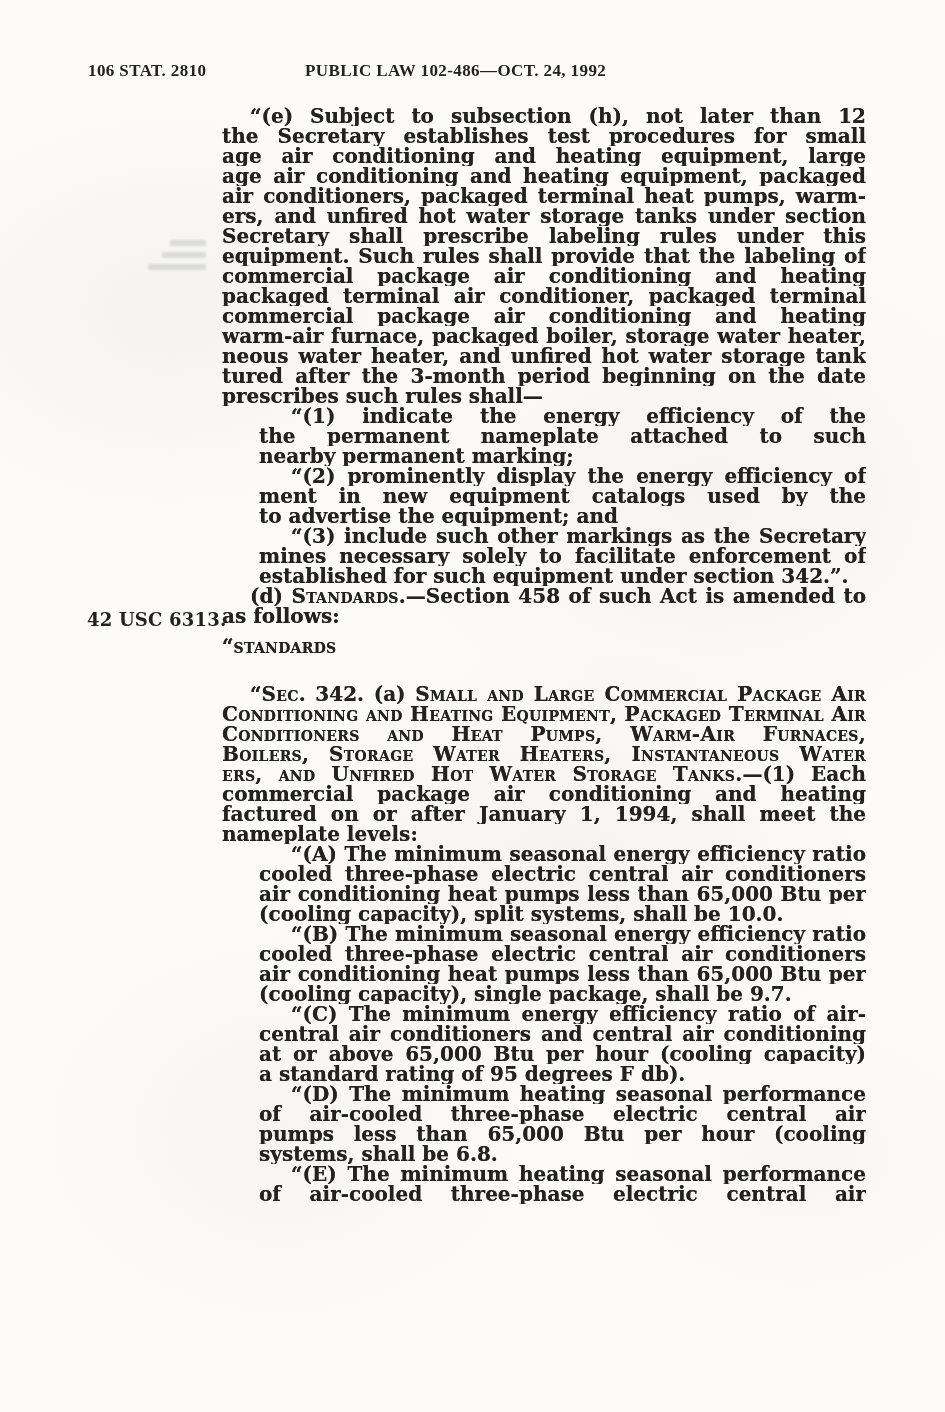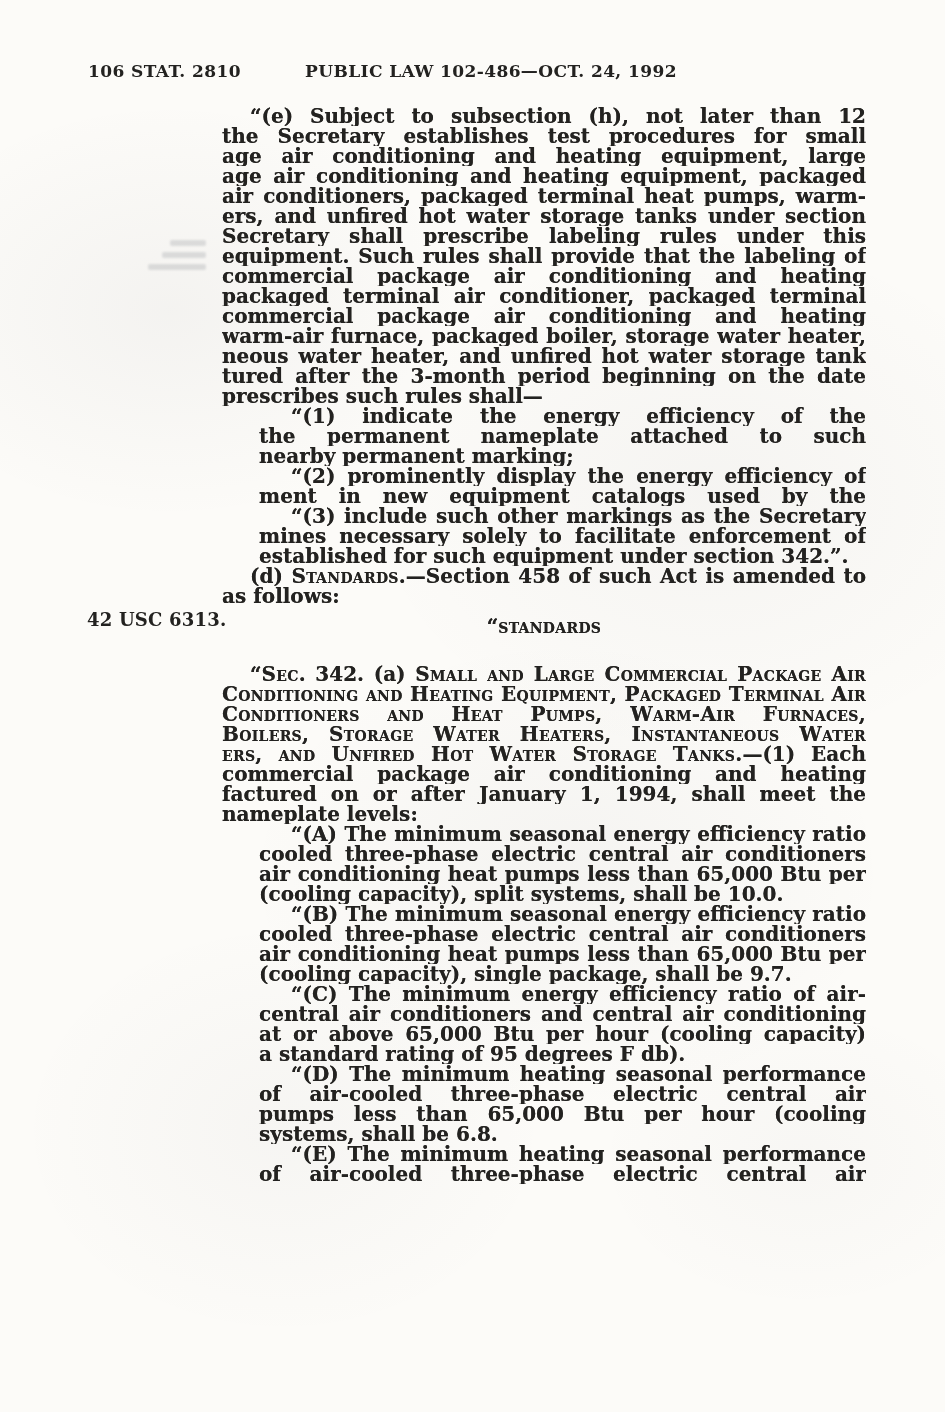--- a/index.html
+++ b/index.html
@@ -17,35 +17,35 @@
   
   .page::before{
     content:"";position:absolute;inset:0;pointer-events:none;
     background:
       radial-gradient(420px 300px at 18% 22%, rgba(60,60,70,0.045), transparent 70%),
       radial-gradient(500px 380px at 75% 35%, rgba(60,60,70,0.035), transparent 70%),
       radial-gradient(460px 340px at 60% 62%, rgba(60,60,70,0.04), transparent 70%),
       radial-gradient(380px 300px at 30% 80%, rgba(60,60,70,0.03), transparent 70%),
       radial-gradient(300px 220px at 85% 82%, rgba(60,60,70,0.025), transparent 70%);
   }
-  .hdr{position:absolute;top:60px;left:0;width:945px;height:24px;font-size:17px;line-height:22px;letter-spacing:.4px;}
+  .hdr{position:absolute;top:60px;left:0;width:945px;height:24px;font-size:17px;line-height:22px;letter-spacing:.4px;font-family:Liberation Serif, serif;}
   .hdr .stat{position:absolute;left:88px;top:0;}
   .hdr .law{position:absolute;left:305px;top:0;}
   .margin-note{position:absolute;left:87px;top:609px;font-size:18px;letter-spacing:.2px;}
   .body-col{position:absolute;left:222px;top:106px;width:644px;}
   .line{
     height:20px;line-height:20px;font-size:20px;overflow:hidden;
     text-shadow:0 0 0.6px rgba(35,33,30,0.75);
   }
   .line.j{text-align:justify;text-align-last:justify;}
   .blk.base .line.fl{padding-left:28px;}
   .blk.item{margin-left:37px;}
   .blk.item .line.fl{padding-left:32px;}
   .blk.heading{margin:10px 0 28px 0;}
-  .blk.heading .line{text-align:center;}
+  .blk.heading .line{text-align:left;}
   .sc{font-variant:small-caps;letter-spacing:.3px;margin-top:34px;}
   
   .ghost{position:absolute;left:148px;top:240px;width:58px;filter:blur(0.9px);opacity:.55;}
   .ghost i{display:block;height:6px;margin:0 0 6px auto;background:rgba(100,105,115,0.35);border-radius:2px;}
   .ghost i.g1{width:36px;}
   .ghost i.g2{width:44px;}
   .ghost i.g3{width:58px;}
 </style>
 </head>
 <body>
@@ -84,20 +84,21 @@
         <div class="line"><span>prescribes such rules shall—</span></div>
       </div>
       <div class="blk item">
         <div class="line fl j"><span>“(1) indicate the energy efficiency of the equipment on</span></div>
         <div class="line j"><span>the permanent nameplate attached to such equipment or other</span></div>
         <div class="line"><span>nearby permanent marking;</span></div>
       </div>
       <div class="blk item">
         <div class="line fl j"><span>“(2) prominently display the energy efficiency of the equip-</span></div>
         <div class="line j"><span>ment in new equipment catalogs used by the manufacturer</span></div>
+        <div class="line"><span>to advertise the equipment; and</span></div>
       </div>
       <div class="blk item">
         <div class="line fl j"><span>“(3) include such other markings as the Secretary deter-</span></div>
         <div class="line j"><span>mines necessary solely to facilitate enforcement of the standards</span></div>
         <div class="line"><span>established for such equipment under section 342.”.</span></div>
       </div>
       <div class="blk base">
         <div class="line fl j"><span>(d) </span><span class="sc">Standards</span><span>.—Section 458 of such Act is amended to read</span></div>
         <div class="line"><span>as follows:</span></div>
       </div>

